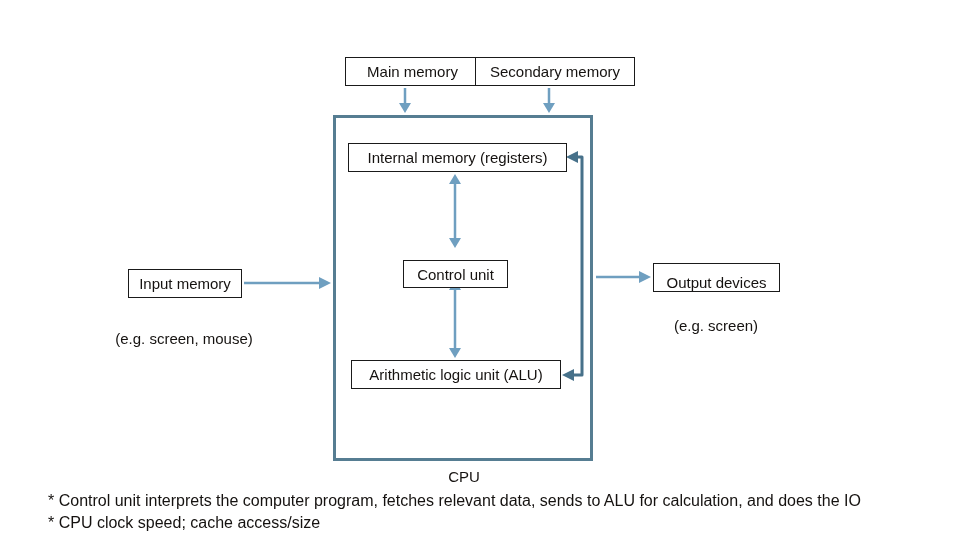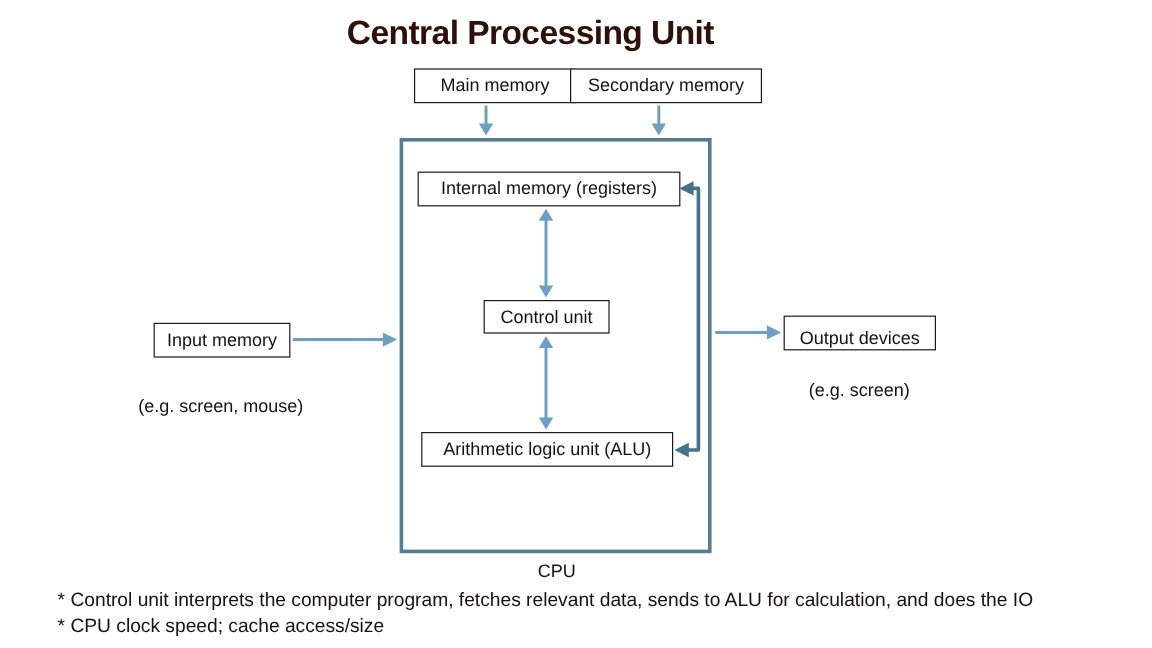--- a/index.html
+++ b/index.html
@@ -64,33 +64,32 @@
     pointer-events:none;
   }
   .arrow-line{stroke:var(--arrow-blue,#6f9fc0);stroke-width:2.5;fill:none;}
   .arrow-head{fill:var(--arrow-blue,#6f9fc0);stroke:none;}
   .fb-line{stroke:var(--connector-dark,#47718a);stroke-width:3;fill:none;stroke-linejoin:round;}
   .fb-head{fill:var(--connector-dark,#47718a);stroke:none;}
   
   .n-main{left:345px;top:57px;width:135px;height:29px;}
   .n-secondary{left:475px;top:57px;width:160px;height:29px;}
   .n-internal{left:348px;top:143px;width:219px;height:29px;}
-  .n-control{left:403px;top:250px;width:105px;height:28px;}
+  .n-control{left:403px;top:260px;width:105px;height:28px;}
   .n-alu{left:351px;top:360px;width:210px;height:29px;}
   .n-input{left:128px;top:269px;width:114px;height:29px;}
   .n-output{left:653px;top:263px;width:127px;height:29px;align-items:flex-end;}
   .c-input{left:110px;top:330px;width:148px;}
   .c-output{left:650px;top:317px;width:132px;}
 </style>
 </head>
 <body>
 
 <div id="slide">
 
-  <div class="title">Central Processing Unit</div>
 
   <svg class="overlay" viewBox="0 0 960 540">
 
     <g>
       <line class="arrow-line" x1="405" y1="88" x2="405" y2="105"></line>
       <polygon class="arrow-head" points="399,103 411,103 405,113"></polygon>
     </g>
 
     <g>
       <line class="arrow-line" x1="549" y1="88" x2="549" y2="105"></line>

